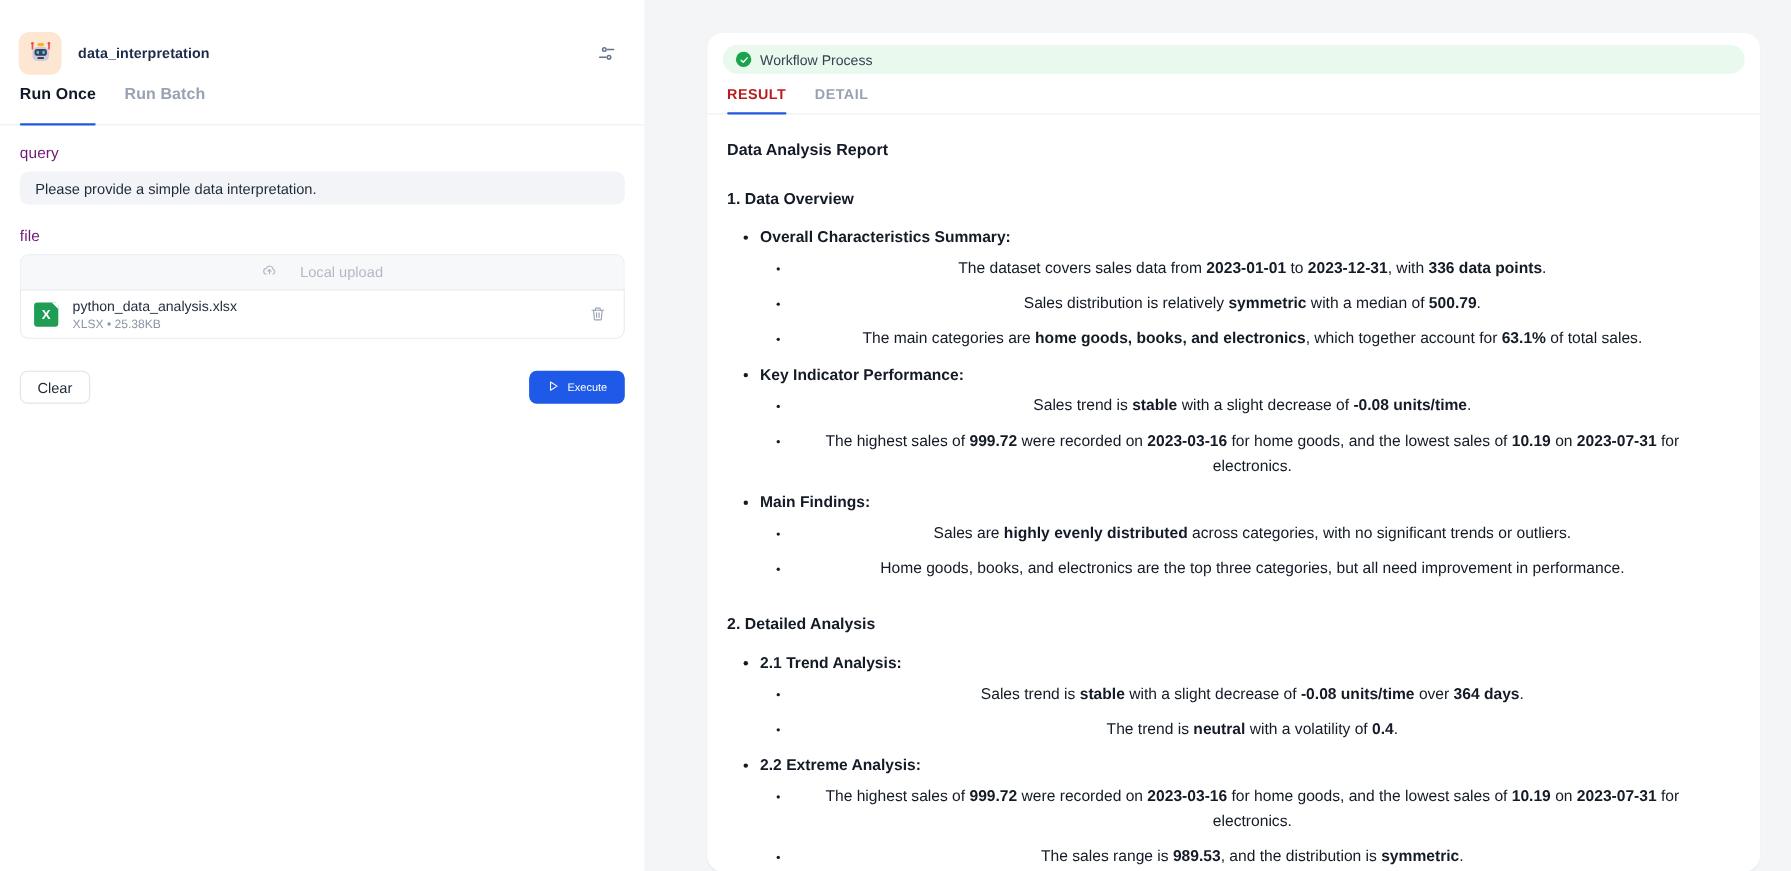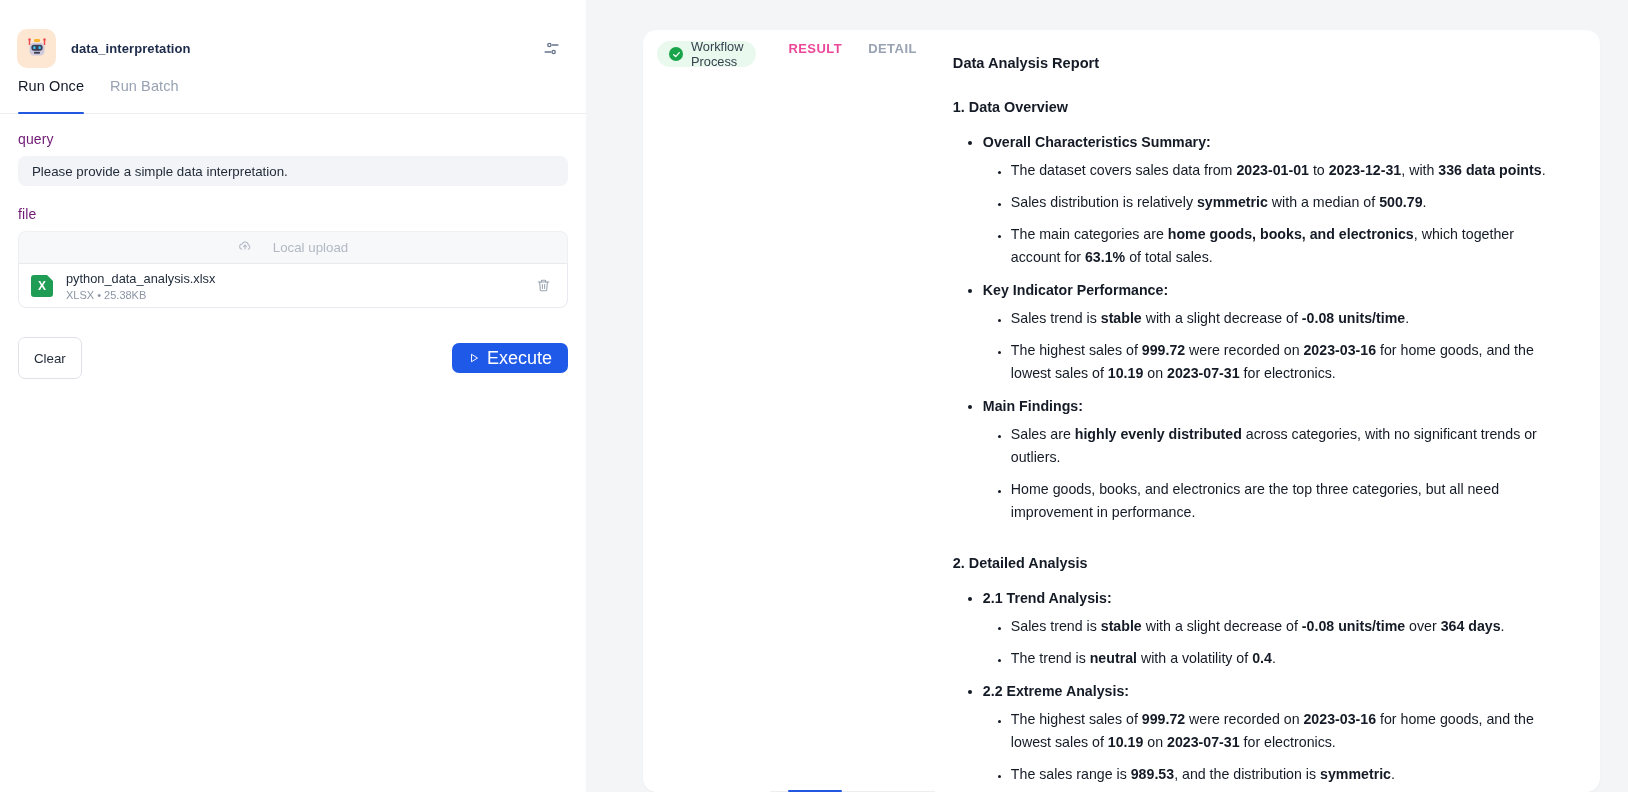--- a/index.html
+++ b/index.html
@@ -56,21 +56,21 @@
   .tabs {
     display: flex;
     gap: 26px;
     padding: 0 18px;
     margin-top: 6px;
     border-bottom: 1px solid #eceef1;
     height: 36px;
   }
   .tab {
     font-size: 14.5px;
-    font-weight: 400;
+    font-weight: 700;
     color: #98a2b3;
     padding-bottom: 9px;
     cursor: pointer;
     position: relative;
     letter-spacing: 0.1px;
   }
   .tab.active { color: #111827; }
   .tab.active::after {
     content: "";
     position: absolute;
@@ -167,27 +167,27 @@
     align-items: center;
     margin-top: 29px;
   }
   .btn-clear {
     font-size: 13.3px;
     color: #1f2937;
     background: #fff;
     border: 1px solid #dfe3e8;
     border-radius: 7px;
     padding: 0 15px;
-    height: 42px;
+    height: 30px;
     cursor: pointer;
     font-family: "Liberation Sans", sans-serif;
   }
   .actions-spacer { flex: 1 1 auto; }
   .btn-execute {
-    font-size: 18px;
+    font-size: 10px;
     color: #fff;
     background: #1f59e8;
     border: none;
     border-radius: 7px;
     padding: 0 16px;
     height: 30px;
     display: flex; align-items: center; gap: 7px;
     cursor: pointer;
     font-family: "Liberation Sans", sans-serif;
   }
@@ -200,20 +200,21 @@
     background: #f4f5f7;
     padding: 30px 28px 0 57px;
     position: relative;
   }
   .result-card {
     background: #ffffff;
     border-radius: 14px;
     height: 762px;
     overflow: hidden;
     display: flex;
+    flex-direction: column;
     box-shadow: 0 1px 2px rgba(16,24,40,0.04);
   }
   .card-top { padding: 11px 14px 0 14px; }
   .status-chip {
     background: #e9f9ee;
     border-radius: 999px;
     height: 26px;
     display: flex;
     align-items: center;
     padding: 0 12px;
@@ -237,21 +238,21 @@
   }
   .rtab {
     font-size: 13px;
     font-weight: 700;
     color: #98a2b3;
     padding-bottom: 10px;
     letter-spacing: 0.45px;
     cursor: pointer;
     position: relative;
   }
-  .rtab.active { color: #ec4899; }
+  .rtab.active { color: #b91c1c; }
   .rtab.active::after {
     content: "";
     position: absolute;
     left: 0; right: 0; bottom: -1px;
     height: 2.5px;
     background: #2257e0;
     border-radius: 2px;
   }
 
   .report {
@@ -277,20 +278,21 @@
     margin: 0 0 0 0;
     padding-left: 30px;
     list-style: disc;
   }
   ul.lvl1 > li { margin-bottom: 5px; }
   ul.lvl1 > li::marker { font-size: 13px; }
   ul.lvl2 {
     margin: 5px 16px 10px 0;
     padding-left: 28px;
     list-style: disc;
+    text-align: center;
   }
   ul.lvl2 > li { margin-bottom: 9px; }
   ul.lvl2 > li::marker { font-size: 11px; }
   .bold { font-weight: 700; }
   li.head { font-weight: 700; }
 </style>
 </head>
 <body>
 
 <div class="app">

